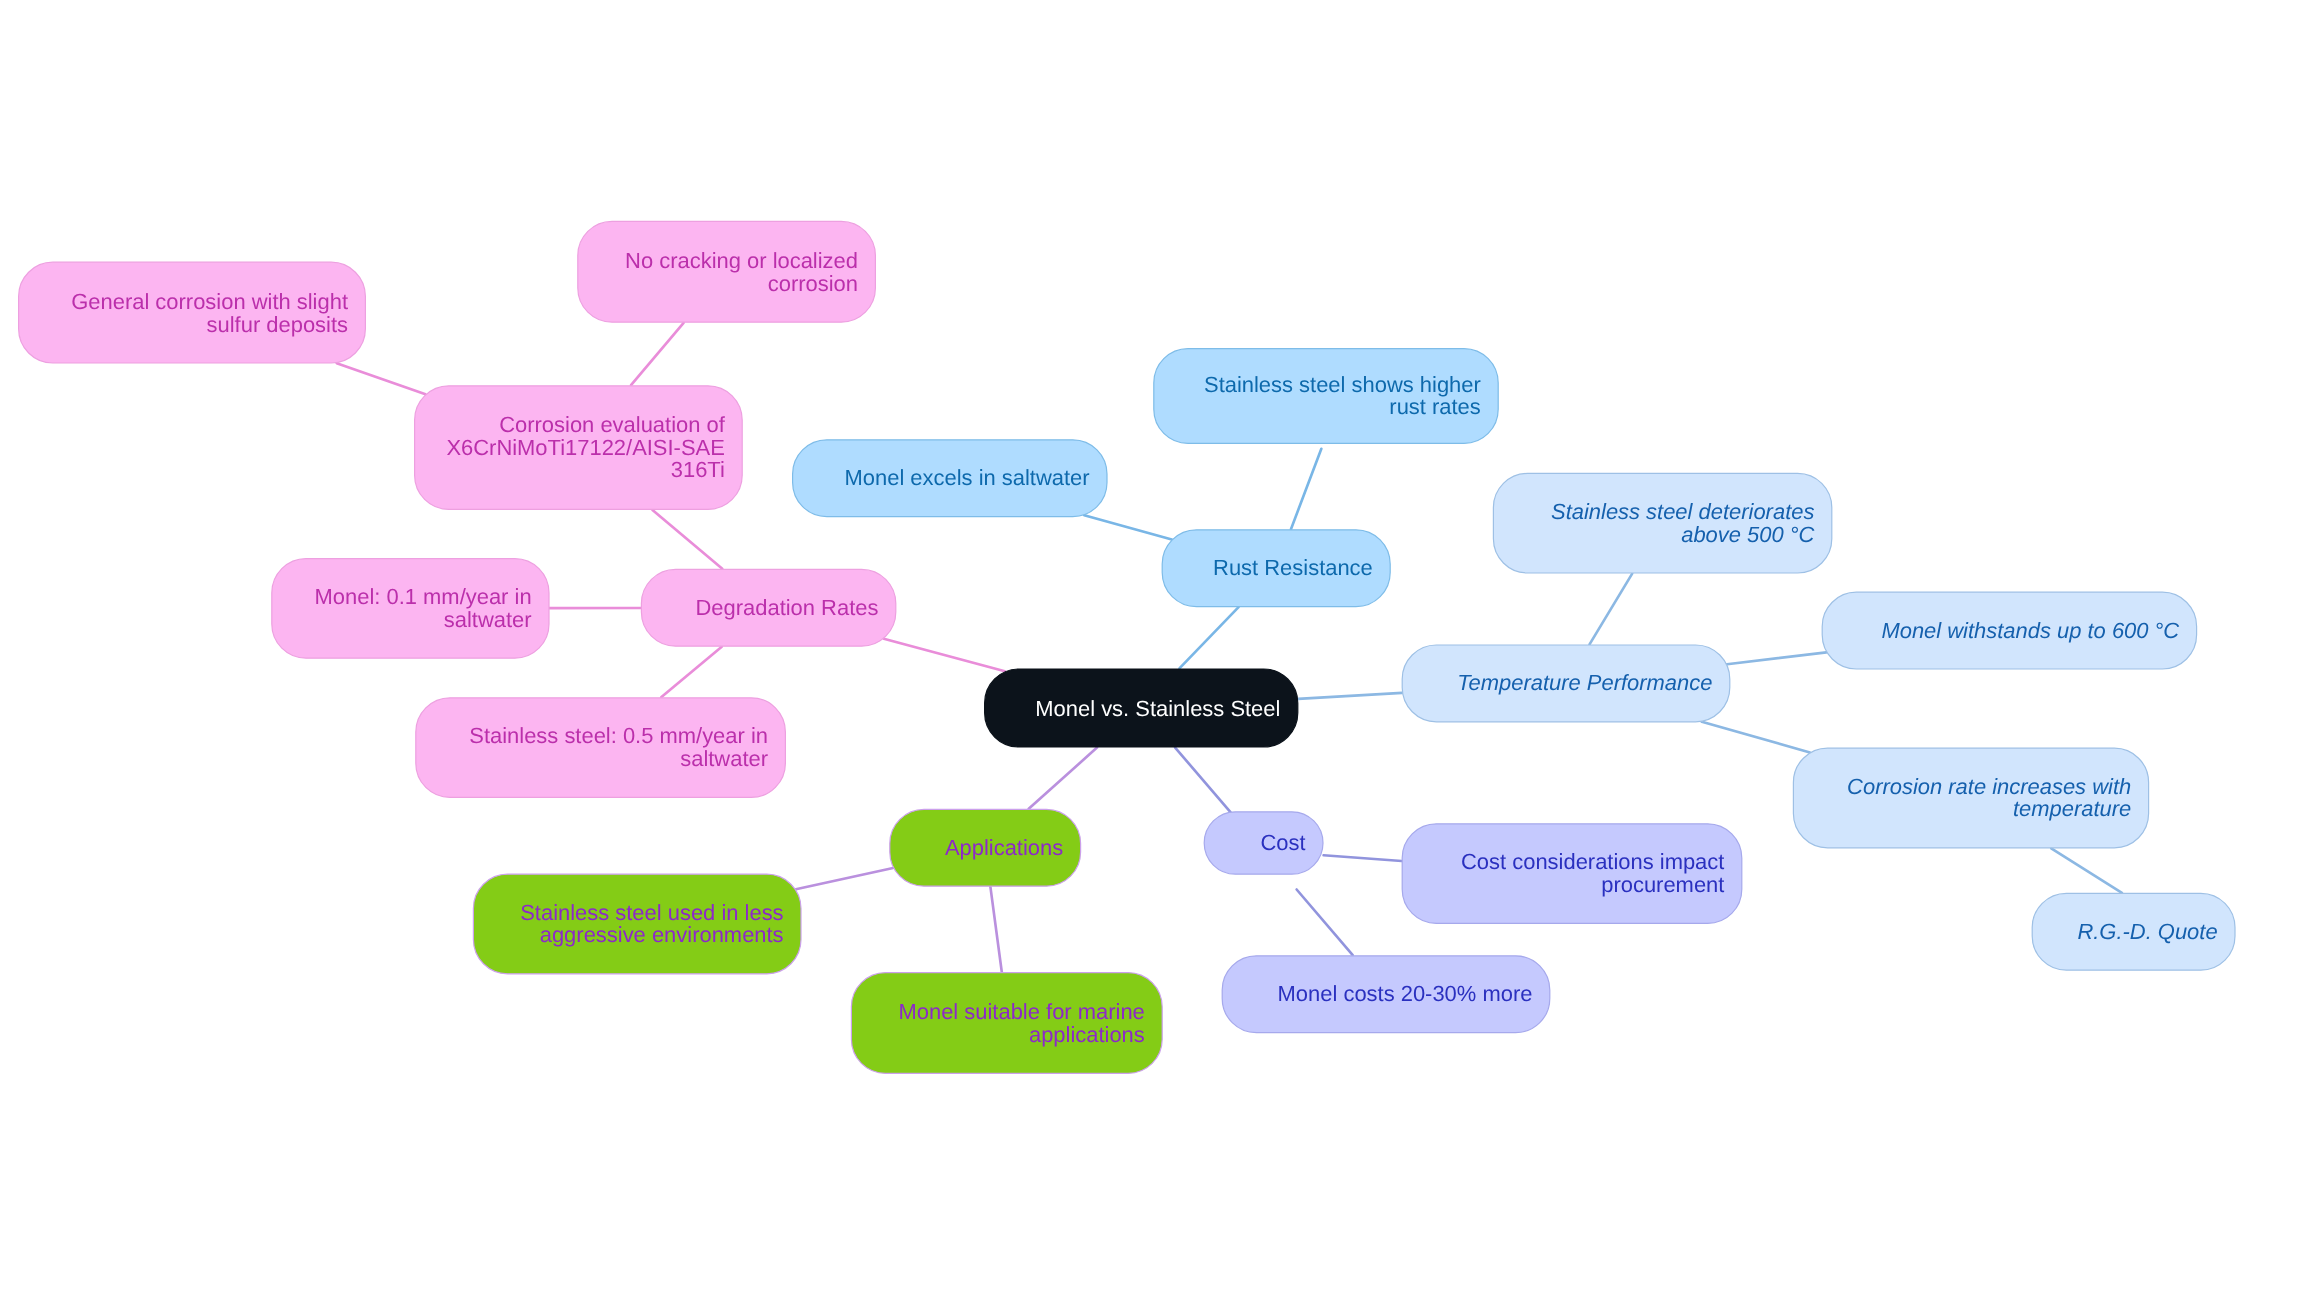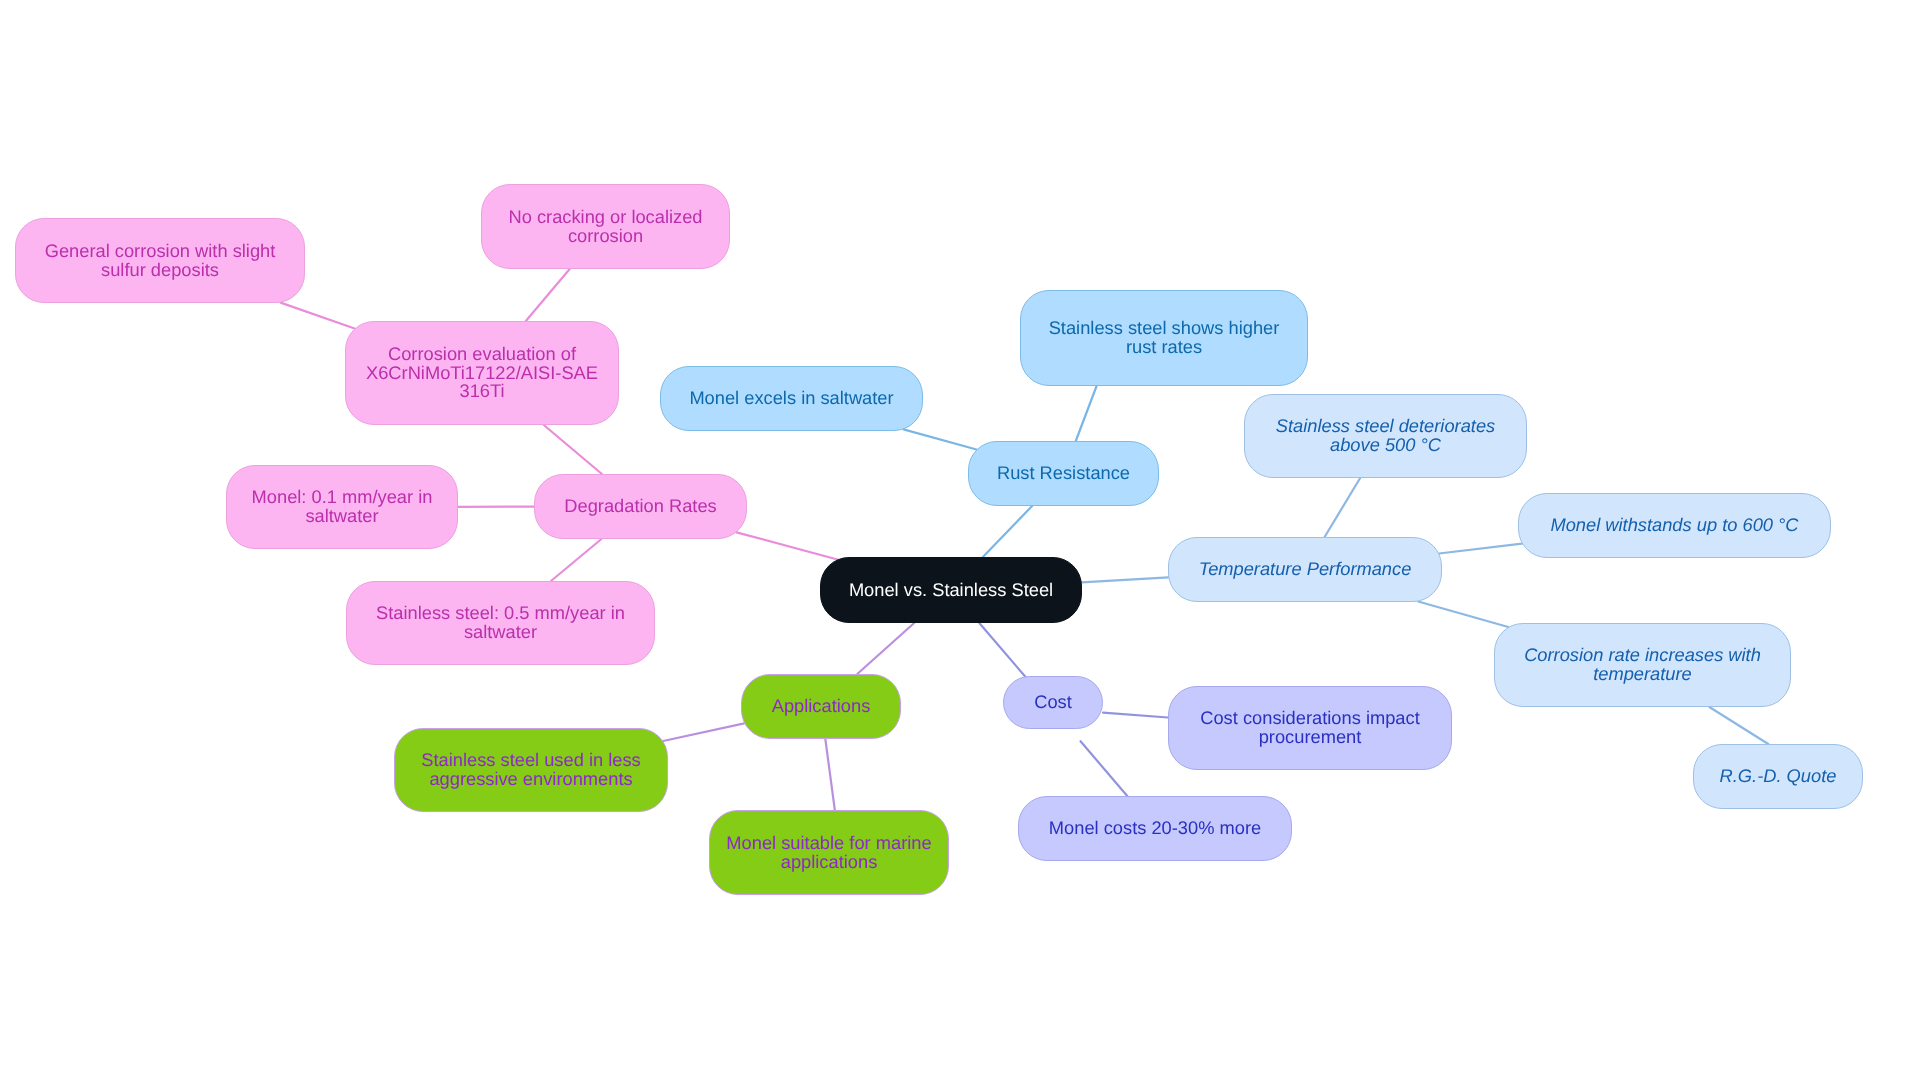--- a/index.html
+++ b/index.html
@@ -3,21 +3,21 @@
 <meta charset="utf-8">
 <title>Mind Map</title>
 <style>
   html,body{margin:0;padding:0;background:#ffffff;}
   body{width:1920px;height:1083px;overflow:hidden;
        font-family:"Liberation Sans",sans-serif;
        -webkit-font-smoothing:antialiased;text-rendering:geometricPrecision;}
   #mindmap{position:relative;width:1920px;height:1083px;background:#ffffff;}
   #edge-layer{position:absolute;left:0;top:0;width:1920px;height:1083px;overflow:visible;}
   .node{position:absolute;display:flex;align-items:center;justify-content:center;
-        text-align:center;box-sizing:border-box;border-radius:29px;
+        text-align:right;box-sizing:border-box;border-radius:29px;
         font-size:18.3px;line-height:18.8px;padding:16px 14px;
         border-style:solid;border-width:1px;}
   .node span{display:block;width:100%;transform:translate3d(0,0.4px,0);}
   .n-root{background:#0c131b;border-color:#0c131b;color:#ffffff;border-radius:29px;}
   .n-blue{background:#afdcff;border-color:#7ebce8;color:#0d69ac;}
   .n-sky{background:#d1e5fd;border-color:#9ec0e5;color:#1560ad;font-style:italic;}
   .n-pink{background:#fcb5f1;border-color:#eda0e0;color:#bb2fab;}
   .n-pink2{background:#fcb5f1;border-color:#eda0e0;color:#bb2fab;}
   .n-violet{background:#84cc16;border-color:#cba0eb;color:#8d28ca;}
   .n-indigo{background:#c5c9fe;border-color:#a6a9ec;color:#2a30bf;}
@@ -48,21 +48,21 @@
     <line x1="1103.00" y1="712.70" x2="1168.00" y2="717.50" stroke="#9194dd" stroke-width="2.2" stroke-linecap="round"></line>
     <line x1="1080.53" y1="741.25" x2="1127.26" y2="796.00" stroke="#9194dd" stroke-width="2.2" stroke-linecap="round"></line>
   </svg>
   <div id="node-layer">
     <div class="node n-root" style="left:820px;top:557px;width:262px;height:66px">
         <span>Monel vs. Stainless Steel</span>
       </div>
     <div class="node n-blue" style="left:968px;top:441px;width:191px;height:65px">
         <span>Rust Resistance</span>
       </div>
-    <div class="node n-blue" style="left:1020px;top:290px;width:288px;height:96px">
+    <div class="node n-blue" style="left:961px;top:290px;width:288px;height:80px">
         <span>Stainless steel shows higher rust rates</span>
       </div>
     <div class="node n-blue" style="left:660px;top:366px;width:263px;height:65px">
         <span>Monel excels in saltwater</span>
       </div>
     <div class="node n-sky" style="left:1168px;top:537px;width:274px;height:65px">
         <span>Temperature Performance</span>
       </div>
     <div class="node n-sky" style="left:1244px;top:394px;width:283px;height:84px">
         <span>Stainless steel deteriorates above 500 °C</span>
@@ -93,21 +93,21 @@
       </div>
     <div class="node n-pink2" style="left:481px;top:184px;width:249px;height:85px">
         <span>No cracking or localized corrosion</span>
       </div>
     <div class="node n-violet" style="left:741px;top:674px;width:160px;height:65px">
         <span>Applications</span>
       </div>
     <div class="node n-violet" style="left:394px;top:728px;width:274px;height:84px">
         <span>Stainless steel used in less aggressive environments</span>
       </div>
-    <div class="node n-violet" style="left:709px;top:810px;width:240px;height:85px">
+    <div class="node n-violet" style="left:709px;top:810px;width:260px;height:85px">
         <span>Monel suitable for marine applications</span>
       </div>
     <div class="node n-indigo" style="left:1003px;top:676px;width:100px;height:53px">
         <span>Cost</span>
       </div>
     <div class="node n-indigo" style="left:1168px;top:686px;width:284px;height:84px">
         <span>Cost considerations impact procurement</span>
       </div>
     <div class="node n-indigo" style="left:1018px;top:796px;width:274px;height:65px">
         <span>Monel costs 20-30% more</span>

